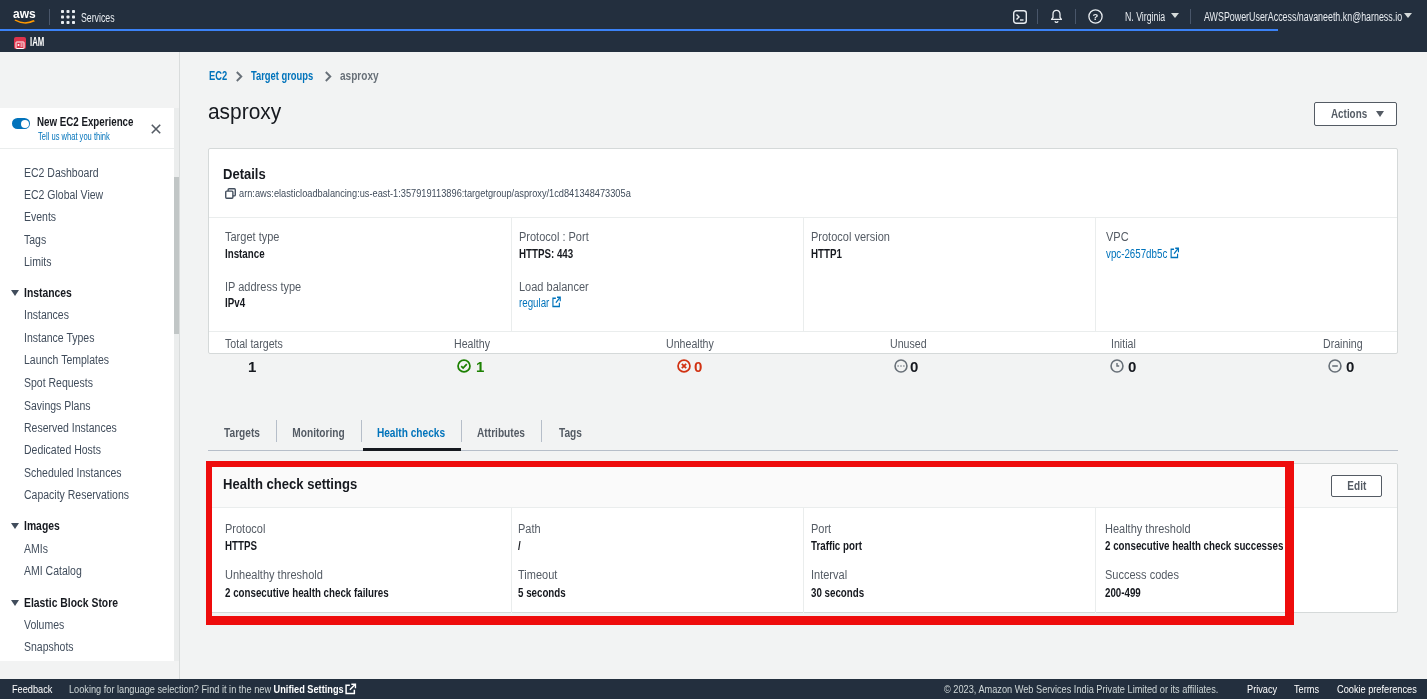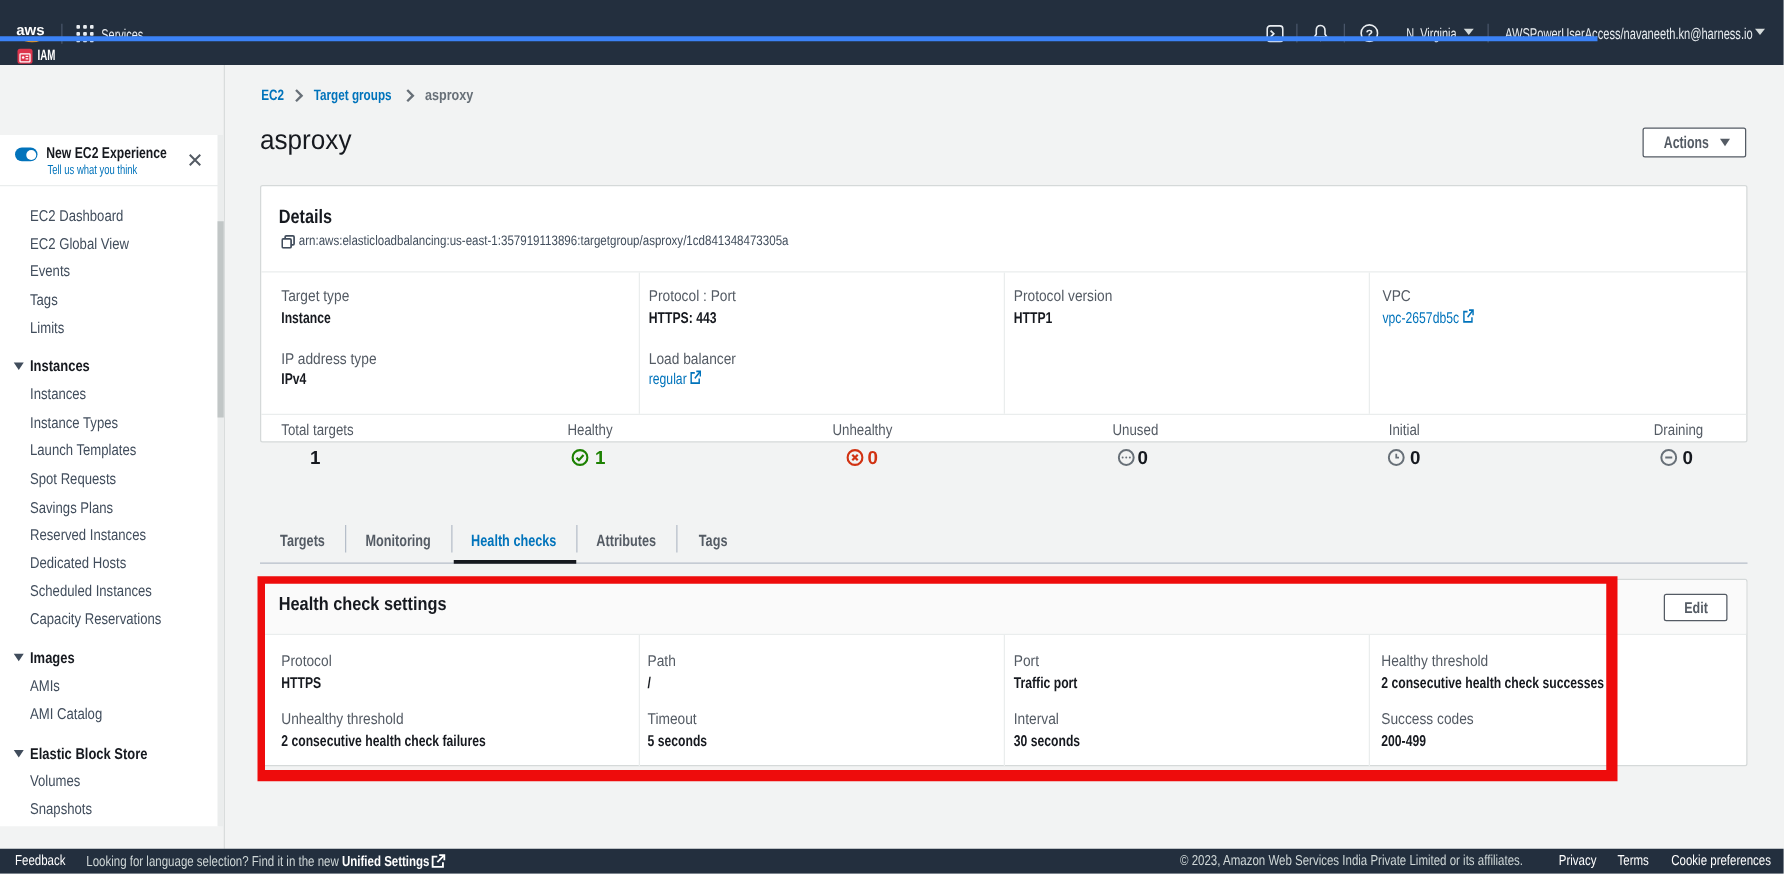--- a/index.html
+++ b/index.html
@@ -2,22 +2,22 @@
 <html><head>
 <meta charset="utf-8">
 <style>
 * { margin:0; padding:0; box-sizing:border-box; }
 html,body { width:1427px; height:699px; overflow:hidden; }
 body { font-family:"Liberation Sans", sans-serif; background:#f2f3f3; position:relative; }
 .abs { position:absolute; }
 
 
 #hdr { position:absolute; top:0; left:0; width:1427px; height:52px; background:#232f3e; z-index:20; }
-#hdr .row1 { position:absolute; top:12px; left:0; width:1419px; height:29px; }
-#hdr .row2 { position:absolute; top:29px; left:0; width:1278px; height:23px; border-top:4px solid #3b82f6;text-align:right; }
+#hdr .row1 { position:absolute; top:2px; left:0; width:1419px; height:29px; }
+#hdr .row2 { position:absolute; top:29px; left:0; width:1278px; height:23px; border-top:2px solid #3b82f6;text-align:right; }
 #awslogo { position:absolute; left:13px; top:5px; }
 #hdr-div1 { position:absolute; left:49px; top:7px; width:1px; height:16px; background:#49566a; }
 #gridicon { position:absolute; left:61px; top:8px; }
 #svc-txt { position:absolute; left:81px; top:9px; font-size:12.5px; color:#e9edf1; transform:scaleX(.7); transform-origin:0 50%; }
 #searchbox { position:absolute; left:127px; top:3px; width:402px; height:23px; background:#151d29; border:1px solid #8d9aa8; border-radius:3px; }
 #searchbox svg { position:absolute; left:9px; top:4px; }
 #searchbox .ph { position:absolute; left:24px; top:4px; font-size:13.5px; font-style:italic; color:#aab5bf; transform:scaleX(.85); transform-origin:0 50%; }
 #searchbox .alt { position:absolute; left:361px; top:4px; font-size:12.5px; color:#ccd4dc; transform:scaleX(.7); transform-origin:0 50%; }
 .hdr-sep { position:absolute; top:7px; width:1px; height:15px; background:#49566a; }
 .caret { display:inline-block; width:0; height:0; border-left:4px solid transparent; border-right:4px solid transparent; border-top:5px solid #d5dbdb; vertical-align:middle; }

